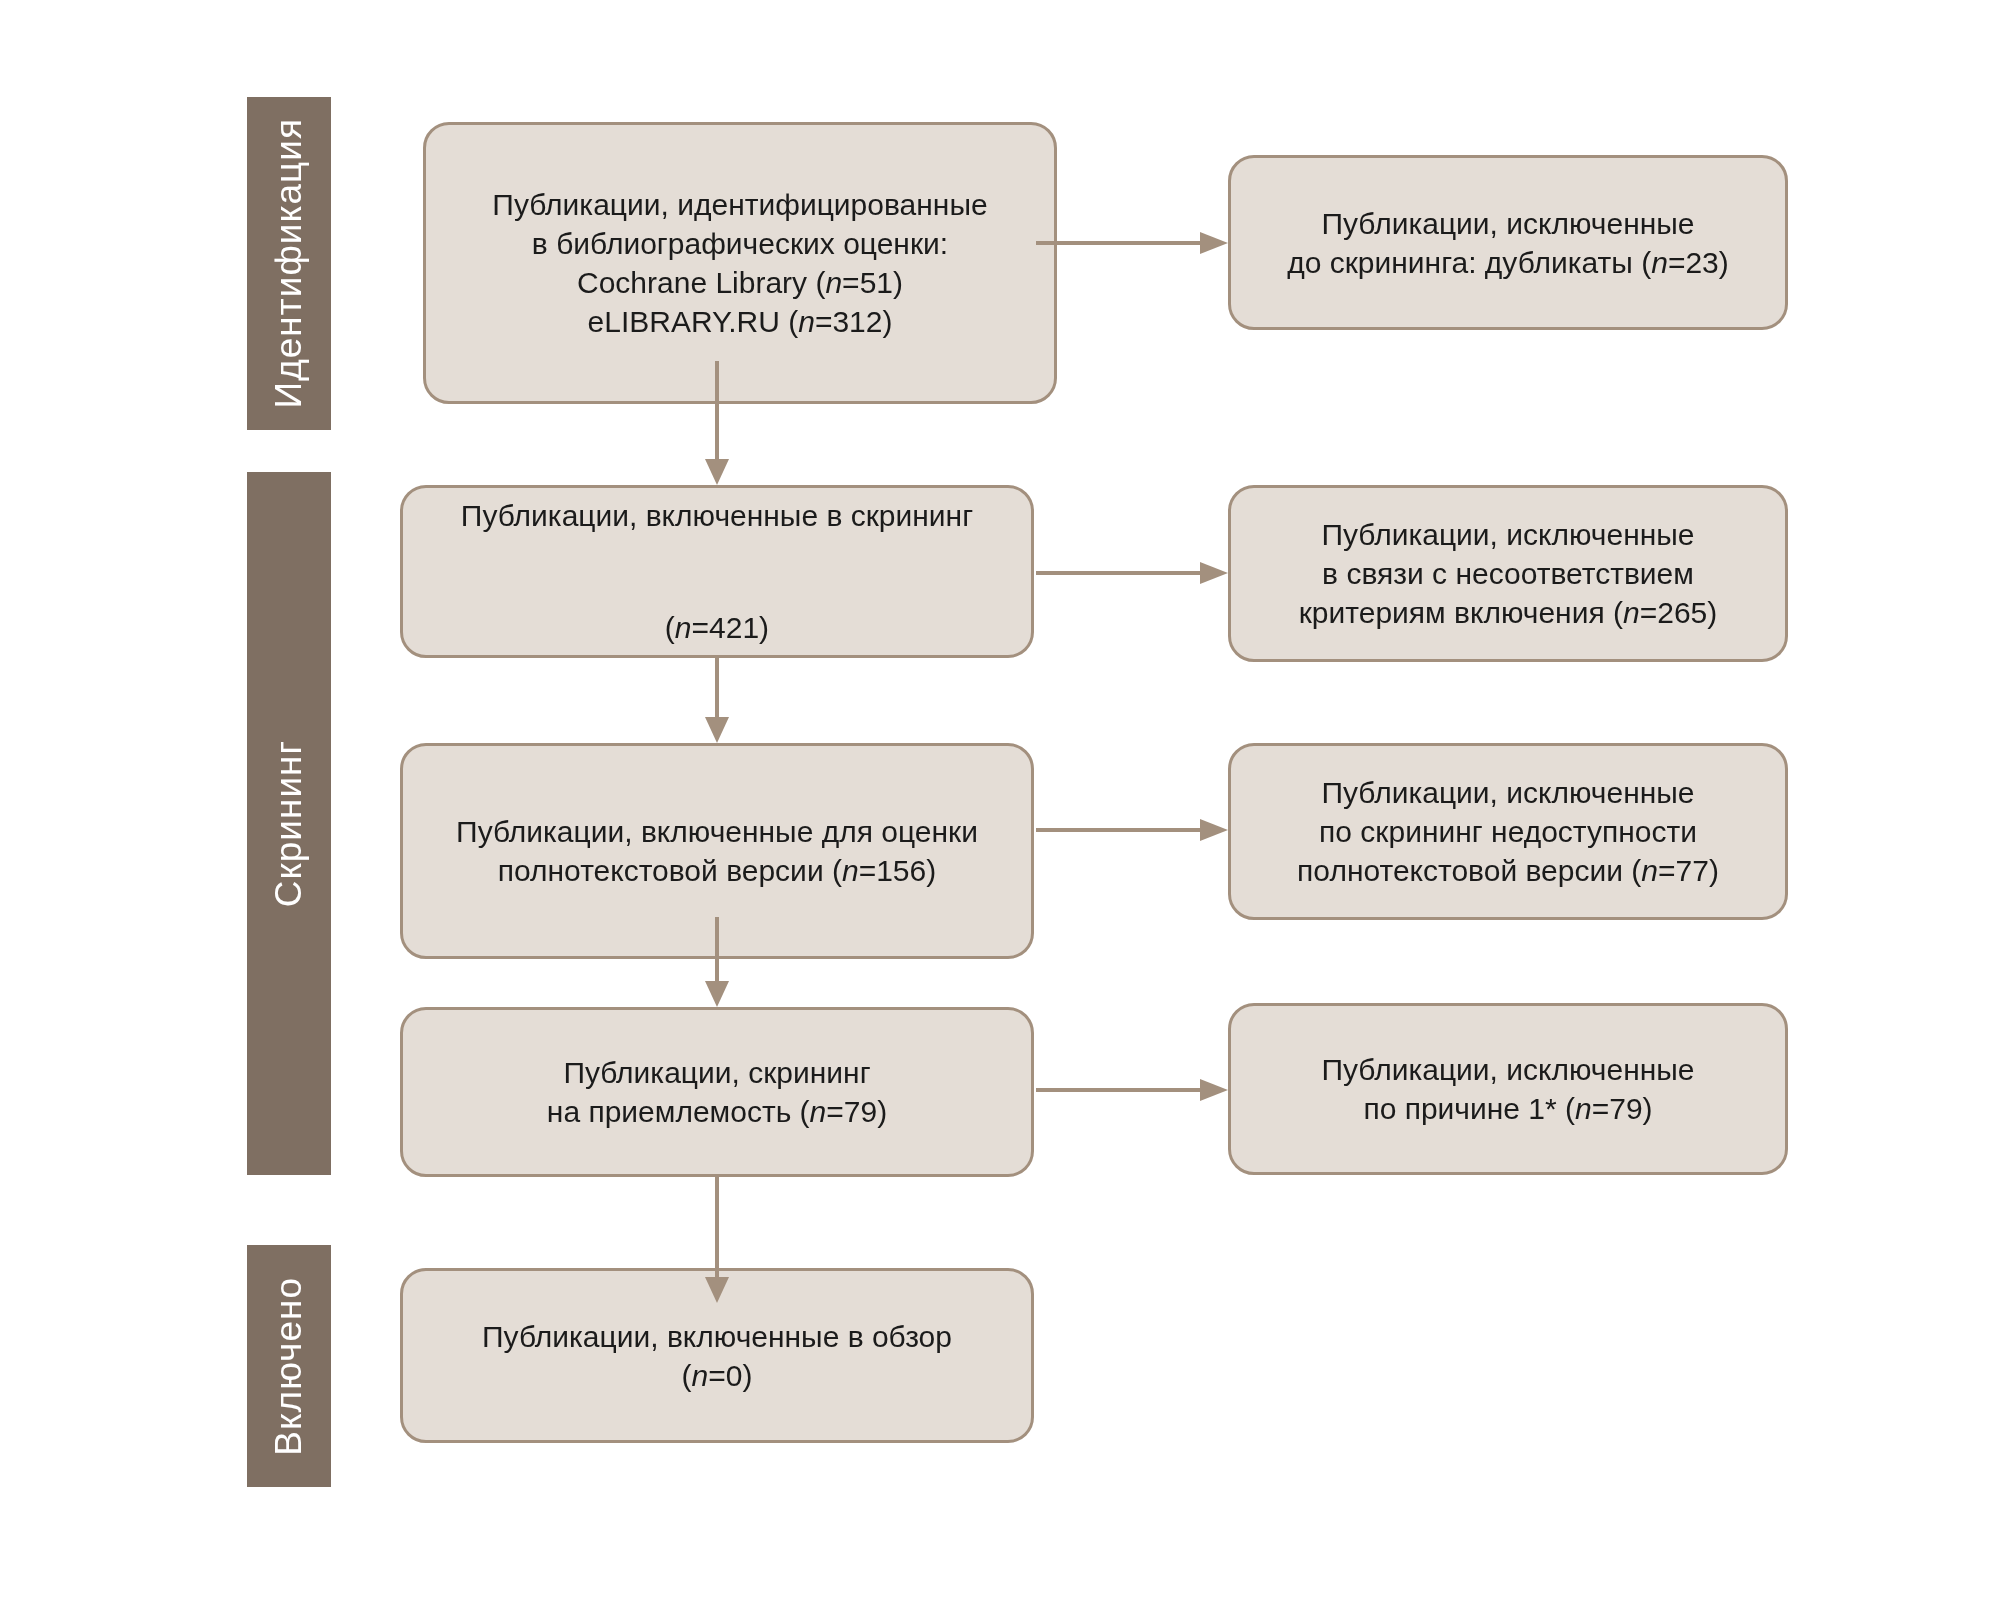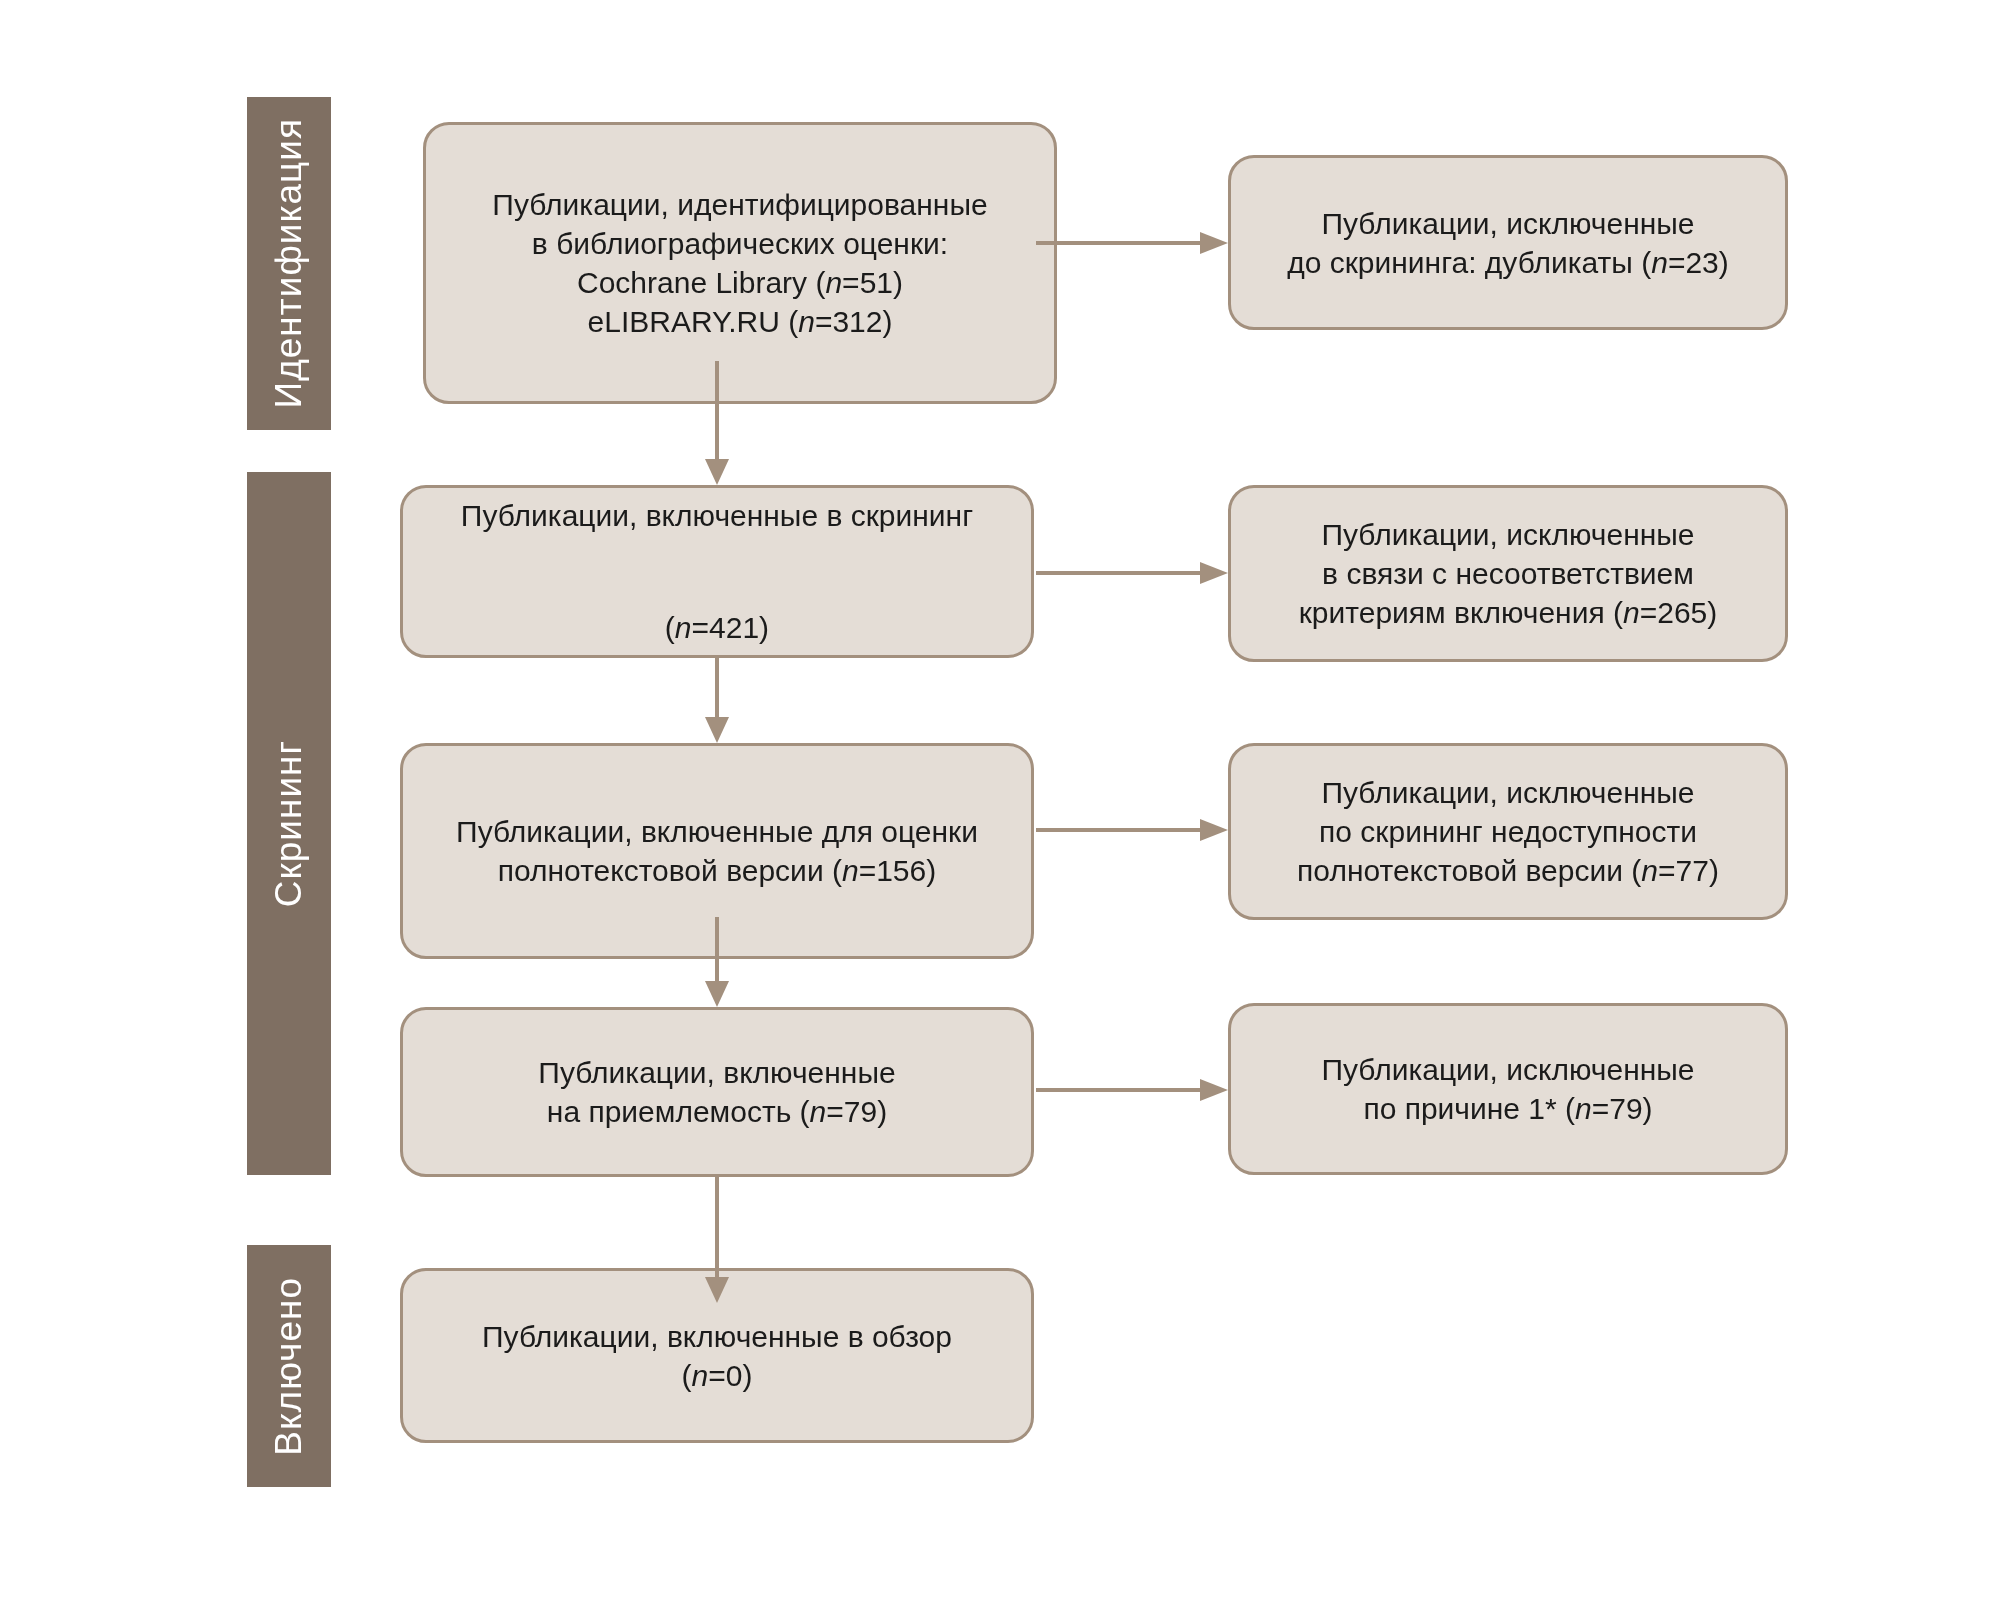--- a/index.html
+++ b/index.html
@@ -88,21 +88,21 @@
     </div>
   <div class="box" style="left:400px;top:485px;width:634px;height:173px;justify-content:space-between;">
       <div class="line">Публикации, включенные в скрининг</div>
       <div class="line">(<i>n</i>=421)</div>
     </div>
   <div class="box" style="left:400px;top:743px;width:634px;height:216px;">
       <div class="line">Публикации, включенные для оценки</div>
       <div class="line">полнотекстовой версии (<i>n</i>=156)</div>
     </div>
   <div class="box" style="left:400px;top:1007px;width:634px;height:170px;">
-      <div class="line">Публикации, включенные</div>
+      <div class="line">Публикации, скрининг</div>
       <div class="line">на приемлемость (<i>n</i>=79)</div>
     </div>
   <div class="box" style="left:400px;top:1268px;width:634px;height:175px;">
       <div class="line">Публикации, включенные в обзор</div>
       <div class="line">(<i>n</i>=0)</div>
     </div>
 
   <div class="box" style="left:1228px;top:155px;width:560px;height:175px;">
       <div class="line">Публикации, исключенные</div>
       <div class="line">до скрининга: дубликаты (<i>n</i>=23)</div>

